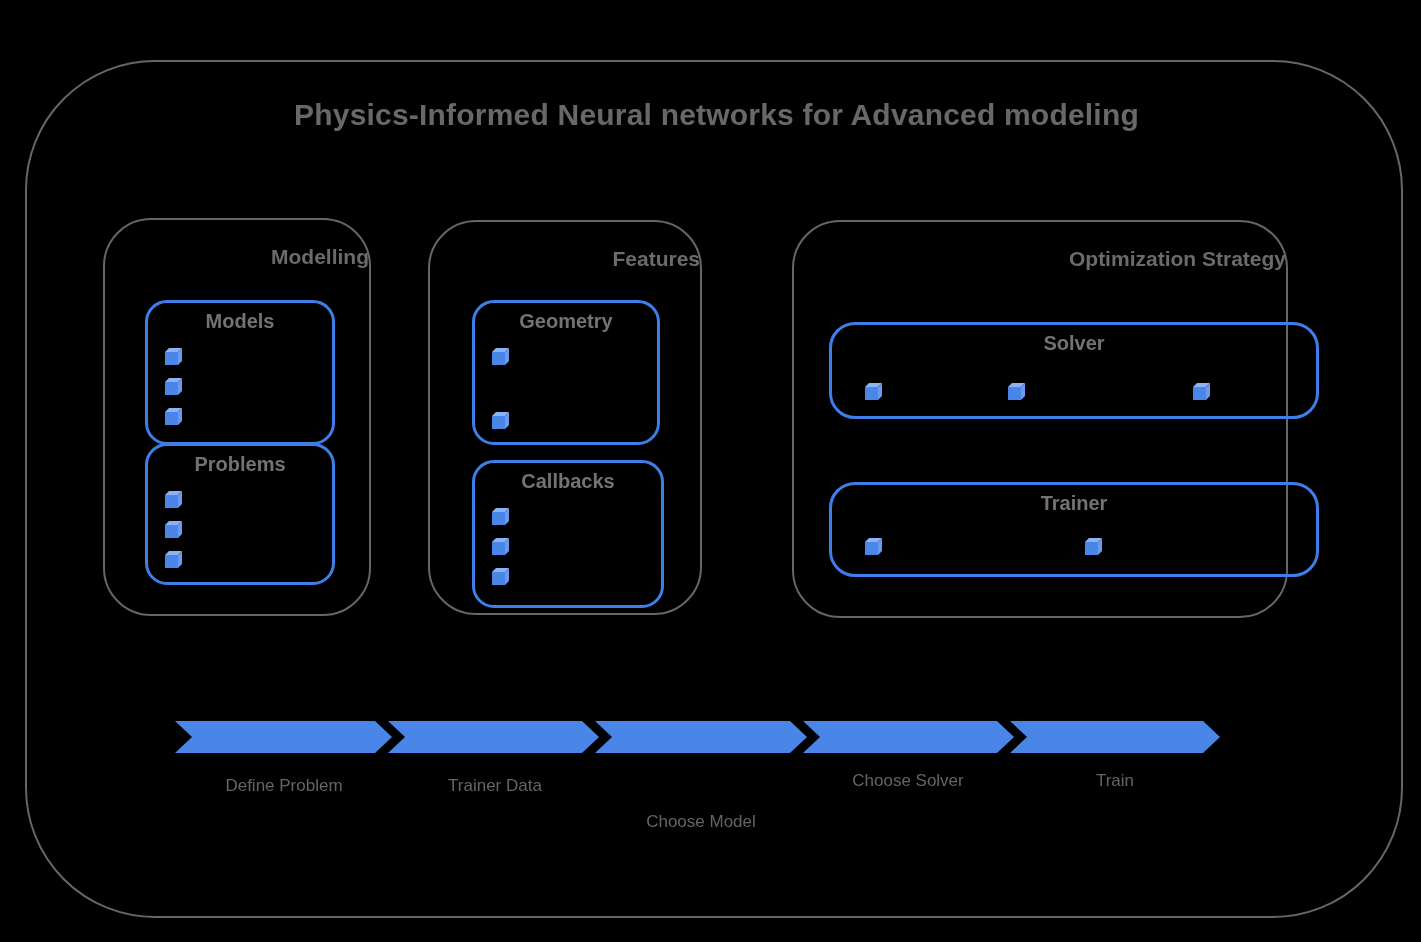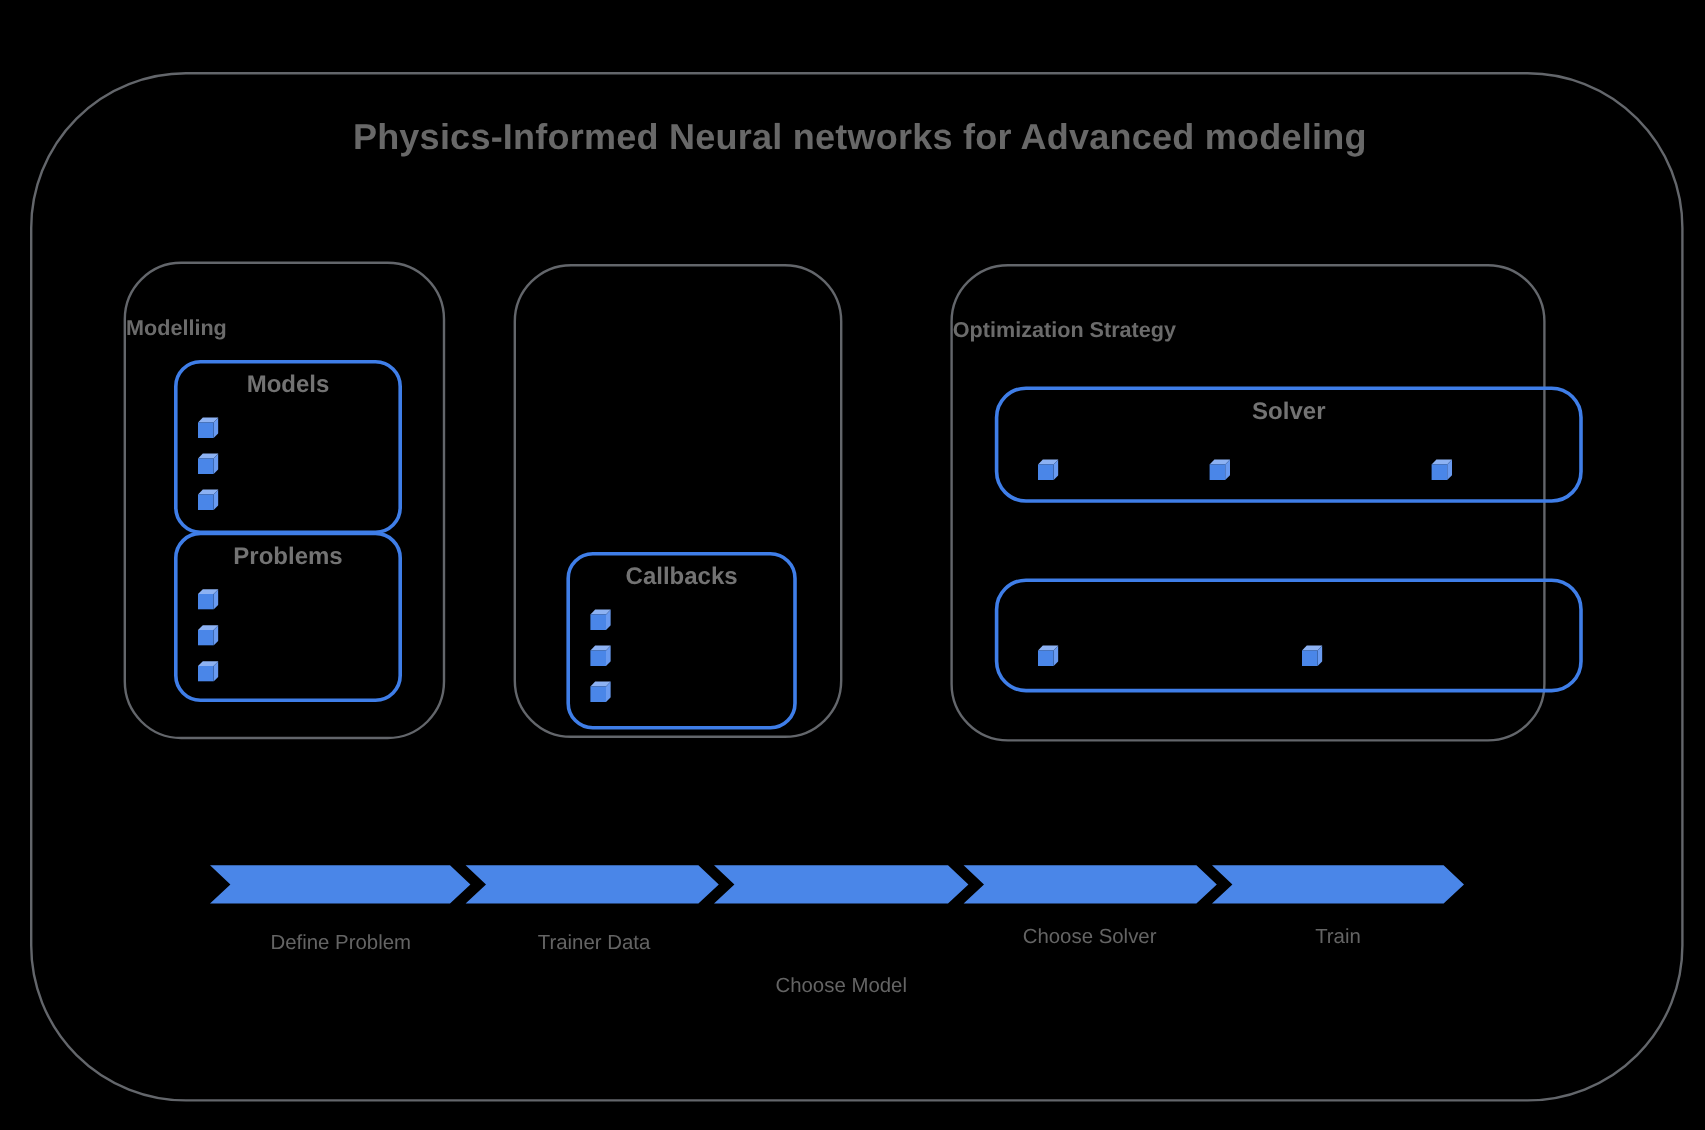--- a/index.html
+++ b/index.html
@@ -30,23 +30,23 @@
     color: #686868;
     letter-spacing: 0.2px;
   }
   .group {
     position: absolute;
     border: 2px solid #63666b;
     border-radius: 48px;
     box-sizing: border-box;
   }
   .group-title {
-    margin-top: 43px;
-    text-align: left;
-    font-size: 18px;
+    margin-top: 25px;
+    text-align: right;
+    font-size: 21px;
     font-weight: bold;
     color: #6b6b6b;
   }
   .subbox {
     position: absolute;
     border: 3px solid #3f7ee8;
     border-radius: 22px;
     box-sizing: border-box;
   }
   .subbox-title {
@@ -125,21 +125,37 @@
         <svg class="cube" width="18" height="18" viewBox="0 0 18 18">
             <polygon points="1,5 5,1 18,1 14,5" fill="#8db2f3"></polygon>
             <polygon points="14,5 18,1 18,14 14,18" fill="#699af0"></polygon>
             <rect x="1" y="5" width="13" height="13" fill="#4a86e8"></rect>
           </svg>
       </div>
     </div>
   </div>
 
   <div class="group" style="left:428px; top:220px; width:274px; height:395px;">
-
+    <div class="group-title">Features</div>
+
+    <div class="subbox" style="left:42px; top:78px; width:188px; height:145px;">
+      <div class="subbox-title">Geometry</div>
+      <div class="bullets-v wide">
+        <svg class="cube" width="18" height="18" viewBox="0 0 18 18">
+            <polygon points="1,5 5,1 18,1 14,5" fill="#8db2f3"></polygon>
+            <polygon points="14,5 18,1 18,14 14,18" fill="#699af0"></polygon>
+            <rect x="1" y="5" width="13" height="13" fill="#4a86e8"></rect>
+          </svg>
+        <svg class="cube" width="18" height="18" viewBox="0 0 18 18">
+            <polygon points="1,5 5,1 18,1 14,5" fill="#8db2f3"></polygon>
+            <polygon points="14,5 18,1 18,14 14,18" fill="#699af0"></polygon>
+            <rect x="1" y="5" width="13" height="13" fill="#4a86e8"></rect>
+          </svg>
+      </div>
+    </div>
 
     <div class="subbox" style="left:42px; top:238px; width:192px; height:148px;">
       <div class="subbox-title">Callbacks</div>
       <div class="bullets-v">
         <svg class="cube" width="18" height="18" viewBox="0 0 18 18">
             <polygon points="1,5 5,1 18,1 14,5" fill="#8db2f3"></polygon>
             <polygon points="14,5 18,1 18,14 14,18" fill="#699af0"></polygon>
             <rect x="1" y="5" width="13" height="13" fill="#4a86e8"></rect>
           </svg>
         <svg class="cube" width="18" height="18" viewBox="0 0 18 18">
@@ -172,20 +188,21 @@
           <rect x="1" y="5" width="13" height="13" fill="#4a86e8"></rect>
         </svg>
       <svg class="cube cube-abs" style="left:360px; top:57px;" width="18" height="18" viewBox="0 0 18 18">
           <polygon points="1,5 5,1 18,1 14,5" fill="#8db2f3"></polygon>
           <polygon points="14,5 18,1 18,14 14,18" fill="#699af0"></polygon>
           <rect x="1" y="5" width="13" height="13" fill="#4a86e8"></rect>
         </svg>
     </div>
 
     <div class="subbox" style="left:35px; top:260px; width:490px; height:95px; border-radius:26px;">
+      <div class="subbox-title">Trainer</div>
       <svg class="cube cube-abs" style="left:32px; top:52px;" width="18" height="18" viewBox="0 0 18 18">
           <polygon points="1,5 5,1 18,1 14,5" fill="#8db2f3"></polygon>
           <polygon points="14,5 18,1 18,14 14,18" fill="#699af0"></polygon>
           <rect x="1" y="5" width="13" height="13" fill="#4a86e8"></rect>
         </svg>
       <svg class="cube cube-abs" style="left:252px; top:52px;" width="18" height="18" viewBox="0 0 18 18">
           <polygon points="1,5 5,1 18,1 14,5" fill="#8db2f3"></polygon>
           <polygon points="14,5 18,1 18,14 14,18" fill="#699af0"></polygon>
           <rect x="1" y="5" width="13" height="13" fill="#4a86e8"></rect>
         </svg>

